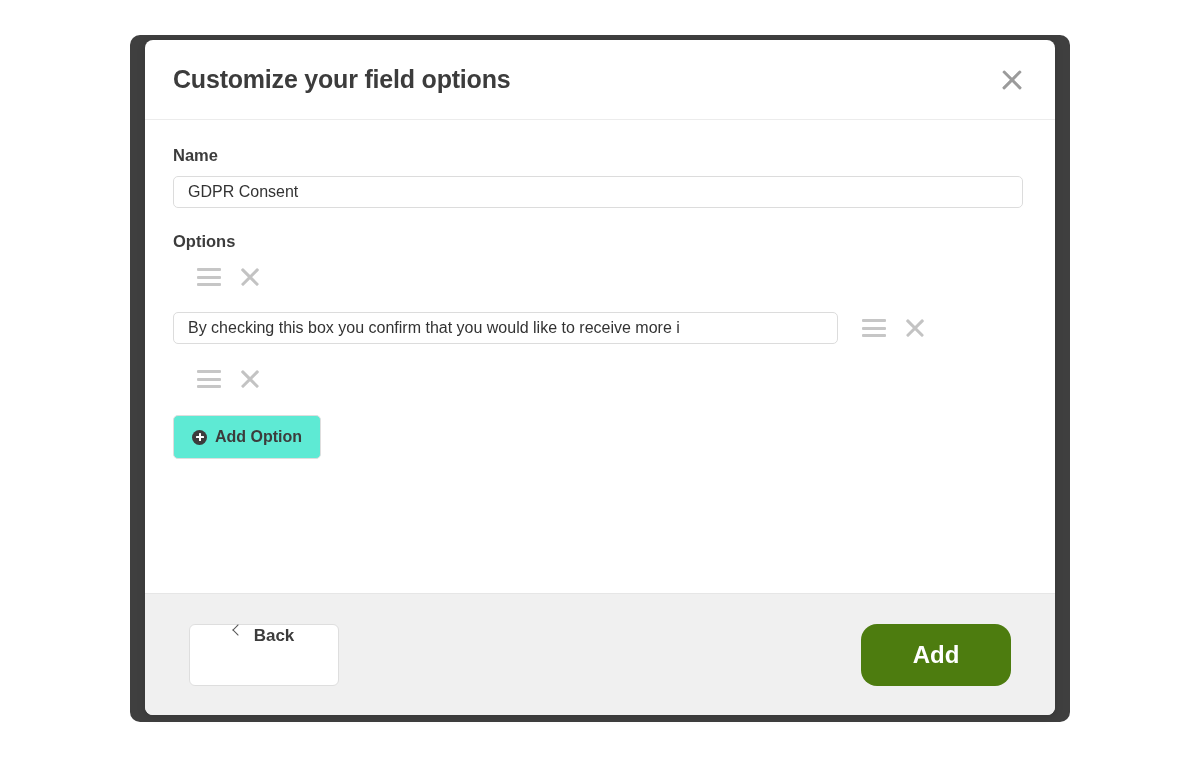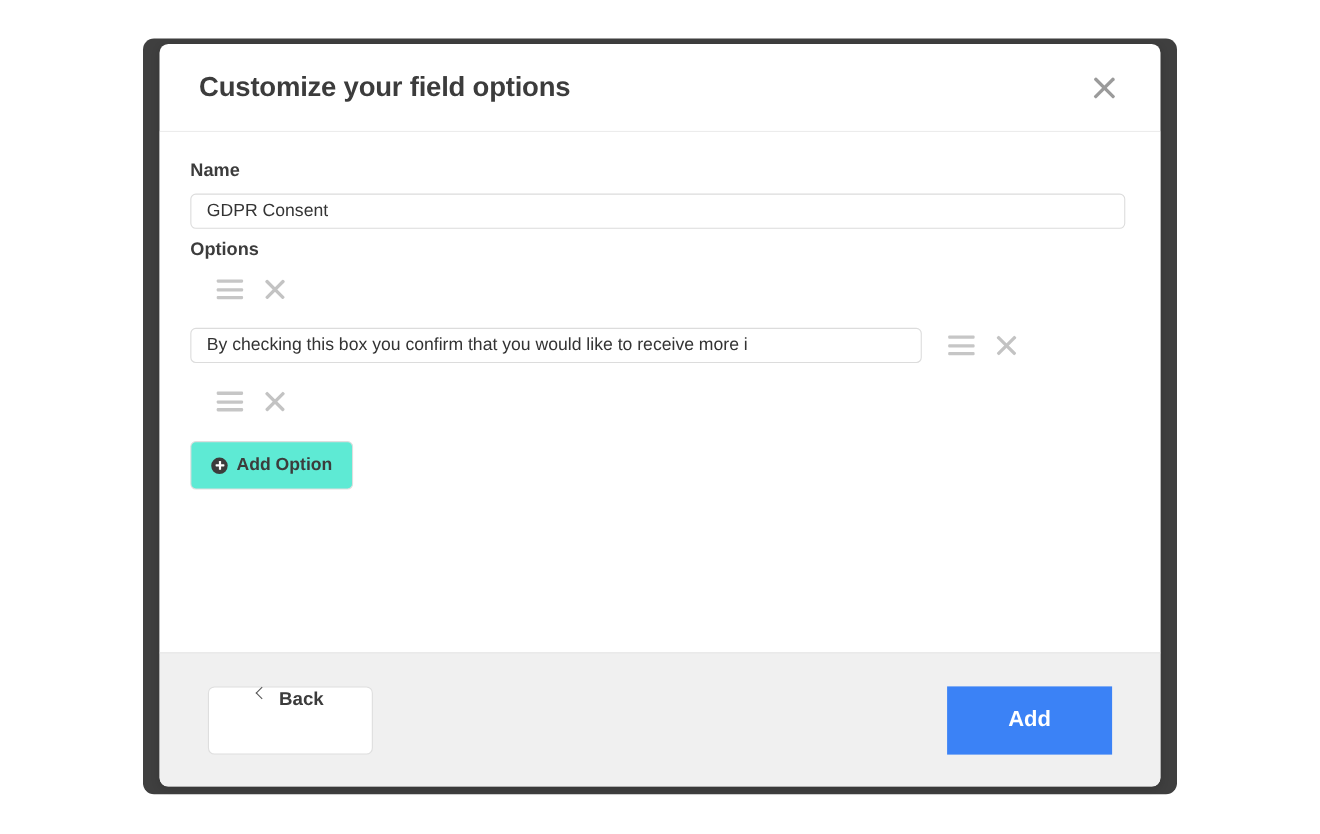--- a/index.html
+++ b/index.html
@@ -59,21 +59,21 @@
   }
 
   
   .modal-header {
     height: 80px;
     flex: 0 0 80px;
     border-bottom: 1px solid #ececec;
     display: flex;
     align-items: center;
     justify-content: space-between;
-    padding: 0 36px;
+    padding: 0 28px;
     box-sizing: border-box;
   }
   .modal-title {
     font-size: 25px;
     font-weight: 700;
     color: #3c3c3c;
     letter-spacing: -0.2px;
   }
   .close-btn {
     width: 34px;
@@ -104,21 +104,21 @@
     padding: 26px 20px 0 28px;
     box-sizing: border-box;
     background: #fff;
   }
   .field-label {
     font-size: 16.5px;
     font-weight: 700;
     color: #3c3c3c;
     margin-bottom: 11px;
   }
-  .label-options { margin-top: 10px; margin-bottom: 13px; }
+  .label-options { margin-top: 24px; margin-bottom: 13px; }
 
   .text-input {
     display: block;
     box-sizing: border-box;
     width: 850px;
     height: 32px;
     border: 1px solid #dcdcdc;
     border-radius: 5px;
     padding: 0 14px;
     font-size: 16px;
@@ -249,25 +249,25 @@
     width: 7px;
     height: 7px;
     border-left: 1.8px solid #555;
     border-bottom: 1.8px solid #555;
     transform: rotate(45deg);
     margin-right: 2px;
   }
   .btn-add {
     width: 150px;
     height: 62px;
-    background: #3b82f6;
+    background: #4d7c0f;
     border: none;
-    border-radius: 0;
+    border-radius: 16px;
     color: #ffffff;
-    font-size: 20px;
+    font-size: 24px;
     font-weight: 700;
     cursor: pointer;
     font-family: "Liberation Sans", sans-serif;
   }
 </style>
 </head>
 <body>
 
 <div id="bg-page">
   <div id="bg-fragment">T</div>

